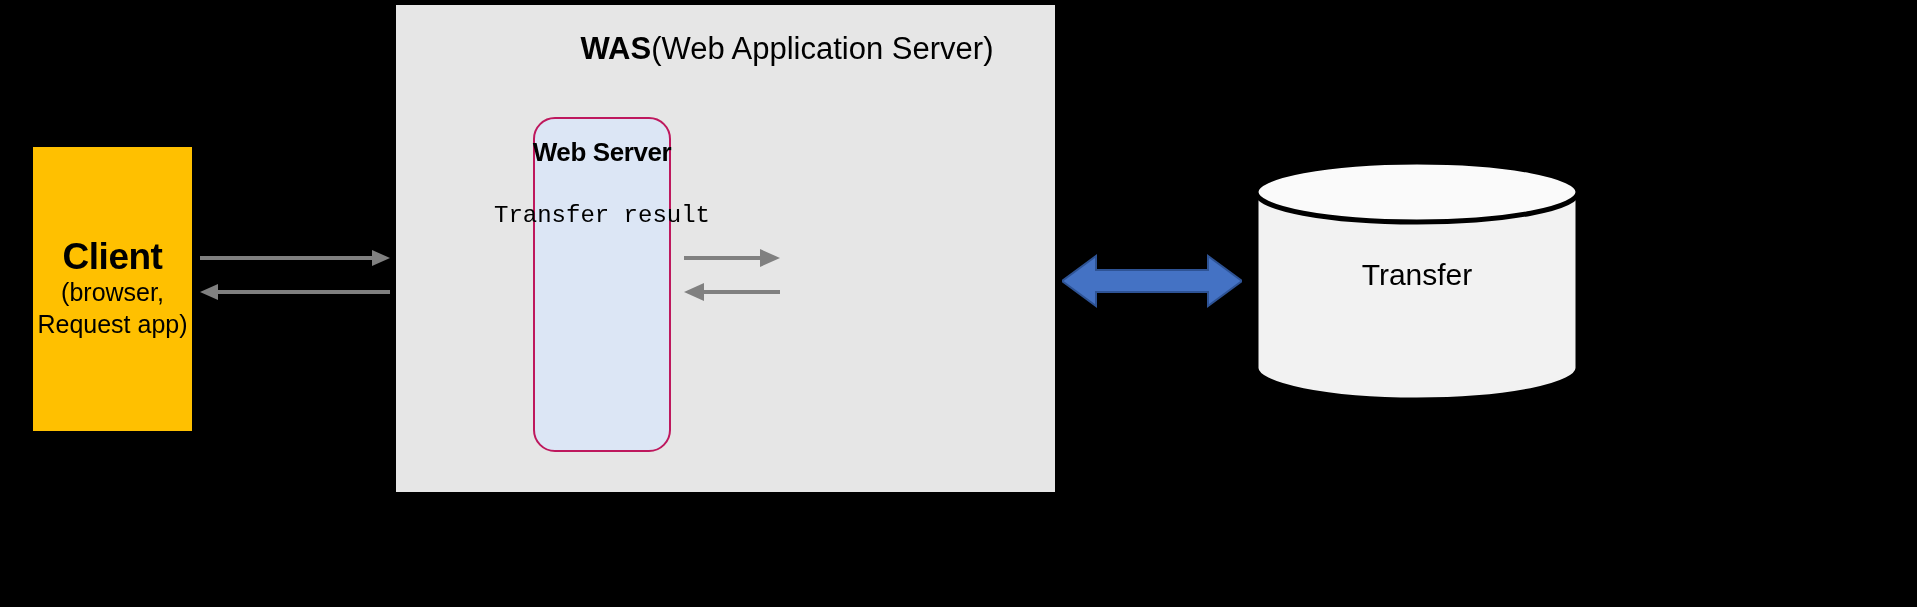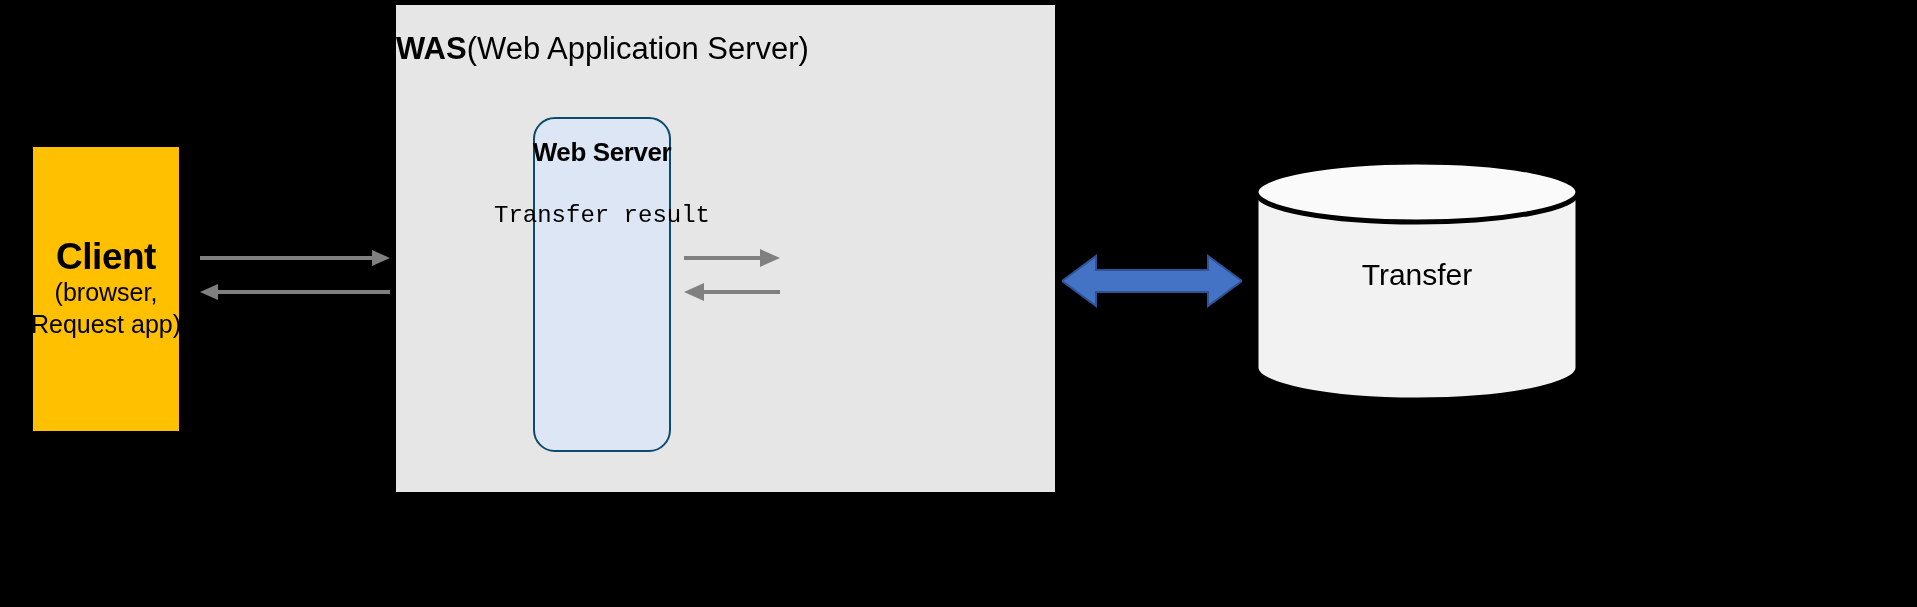--- a/index.html
+++ b/index.html
@@ -16,21 +16,21 @@
     height: 607px;
     background: #000000;
     overflow: hidden;
   }
 
   
   #client-box {
     position: absolute;
     left: 33px;
     top: 147px;
-    width: 146px;
+    width: 159px;
     height: 284px;
     background: #FFC000;
     display: flex;
     flex-direction: column;
     align-items: center;
     justify-content: center;
     box-sizing: border-box;
   }
   #client-title {
     font-size: 37px;
@@ -58,37 +58,37 @@
     width: 659px;
     height: 487px;
     background: #E6E6E6;
     box-sizing: border-box;
   }
   #was-title {
     position: absolute;
     left: 0;
     top: 26px;
     width: 782px;
-    text-align: left;
+    text-align: center;
     font-size: 31px;
     color: #000000;
     white-space: nowrap;
   }
   #was-title .bold { font-weight: bold; }
   #was-title .light { font-weight: 300; }
 
   
   #web-server-box {
     position: absolute;
     left: 533px;
     top: 117px;
     width: 138px;
     height: 335px;
     background: #DCE6F5;
-    border: 2px solid #0c4a6e;
+    border: 2px solid #be185d;
     border-radius: 22px;
     box-sizing: border-box;
     display: flex;
     flex-direction: column;
     align-items: center;
   }
   #web-server-title {
     margin-top: 18px;
     font-size: 26px;
     font-weight: bold;

